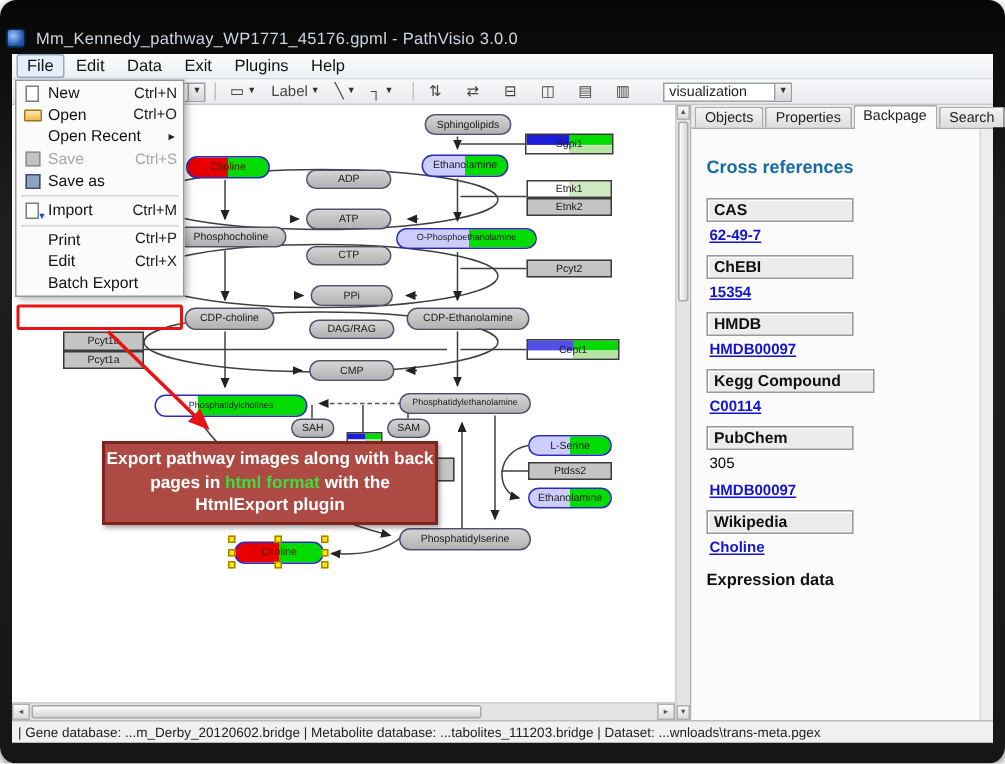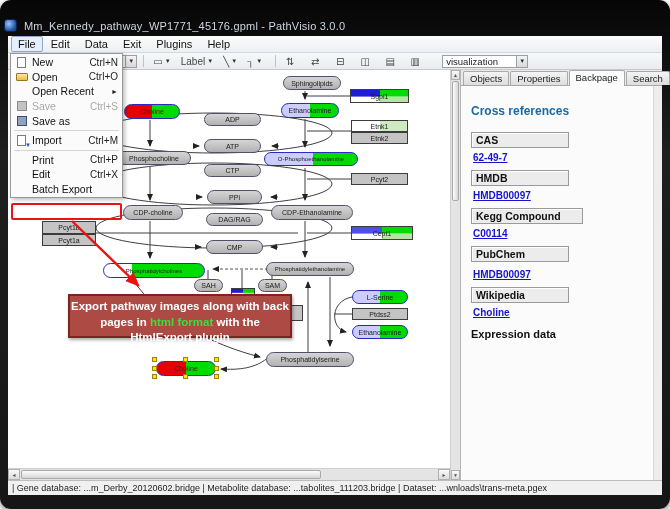--- a/index.html
+++ b/index.html
@@ -26,21 +26,21 @@
   
   .mainrow{flex:1;display:flex;min-height:0;}
   .canvas-col{width:442px;display:flex;flex-direction:column;}
   #canvas{position:relative;width:442px;height:399px;background:#ffffff;overflow:hidden;}
   #edges{position:absolute;left:0;top:0;z-index:1;}
   .pnode{position:absolute;z-index:2;display:flex;align-items:center;justify-content:center;border:1px solid #50506e;font-size:7px;color:#1a1a1a;overflow:hidden;}
   .pnode.capsule{border-radius:8px;}
   .pnode.gene{border-radius:0;border-color:#3c3c3c;}
   .pnode.gray{background:linear-gradient(#d5d5d5,#b2b2b2);}
   .handle{position:absolute;width:5px;height:5px;background:#ffe600;border:1px solid #9f8300;z-index:3;}
-  .callout{position:absolute;left:60px;top:224px;width:224px;height:44px;z-index:5;background:#ae4a44;border:2px solid #7e2420;color:#fff;font-weight:bold;font-size:11.5px;line-height:1.35;text-align:center;padding-top:3px;box-shadow:1px 2px 3px rgba(0,0,0,.35);}
+  .callout{position:absolute;left:60px;top:224px;width:224px;height:56px;z-index:5;background:#ae4a44;border:2px solid #7e2420;color:#fff;font-weight:bold;font-size:11.5px;line-height:1.35;text-align:center;padding-top:3px;box-shadow:1px 2px 3px rgba(0,0,0,.35);}
   .callout .hl{color:#3ddd3d;}
   
   .vsb{width:10px;background:#e4e4e4;display:flex;flex-direction:column;border-left:1px solid #cfcfcf;}
   .sbtn{height:10px;background:linear-gradient(#fafafa,#dcdcdc);border:1px solid #b0b0b0;color:#555;font-size:5px;display:flex;align-items:center;justify-content:center;}
   .vsb .thumb{flex:0 0 120px;margin:1px;background:linear-gradient(90deg,#fdfdfd,#d6d6d6);border:1px solid #a8a8a8;border-radius:2px;}
   .hsb{height:12px;display:flex;background:#e4e4e4;border-top:1px solid #cfcfcf;}
   .hsb .sbtn{width:12px;height:100%;}
   .hsb .thumb{flex:0 0 300px;margin:1px;background:linear-gradient(#fdfdfd,#d6d6d6);border:1px solid #a8a8a8;border-radius:2px;}
   
   .panel{flex:1;display:flex;flex-direction:column;border-left:1px solid #b5b5b5;background:#f2f2f2;min-width:0;}
@@ -319,29 +319,34 @@
             <div class="tab">Search</div>
           </div>
         <div class="panelbody">
           <div class="xref-title">Cross references</div>
           <div id="xrefs">
               <div class="xsec">
                 <div class="xhead">CAS</div>
                 <div class="xval link">62-49-7</div>
               </div>
               <div class="xsec">
+                <div class="xhead">ChEBI</div>
+                <div class="xval link">15354</div>
+              </div>
+              <div class="xsec">
                 <div class="xhead">HMDB</div>
                 <div class="xval link">HMDB00097</div>
               </div>
               <div class="xsec">
                 <div class="xhead" style="width: 112px;">Kegg Compound</div>
                 <div class="xval link">C00114</div>
               </div>
               <div class="xsec">
                 <div class="xhead">PubChem</div>
+                <div class="xval">305</div>
               </div>
               <div class="xsec">
                 <div class="xval link">HMDB00097</div>
               </div>
               <div class="xsec">
                 <div class="xhead">Wikipedia</div>
                 <div class="xval link">Choline</div>
               </div>
             </div>
           <div class="exp-title">Expression data</div>

